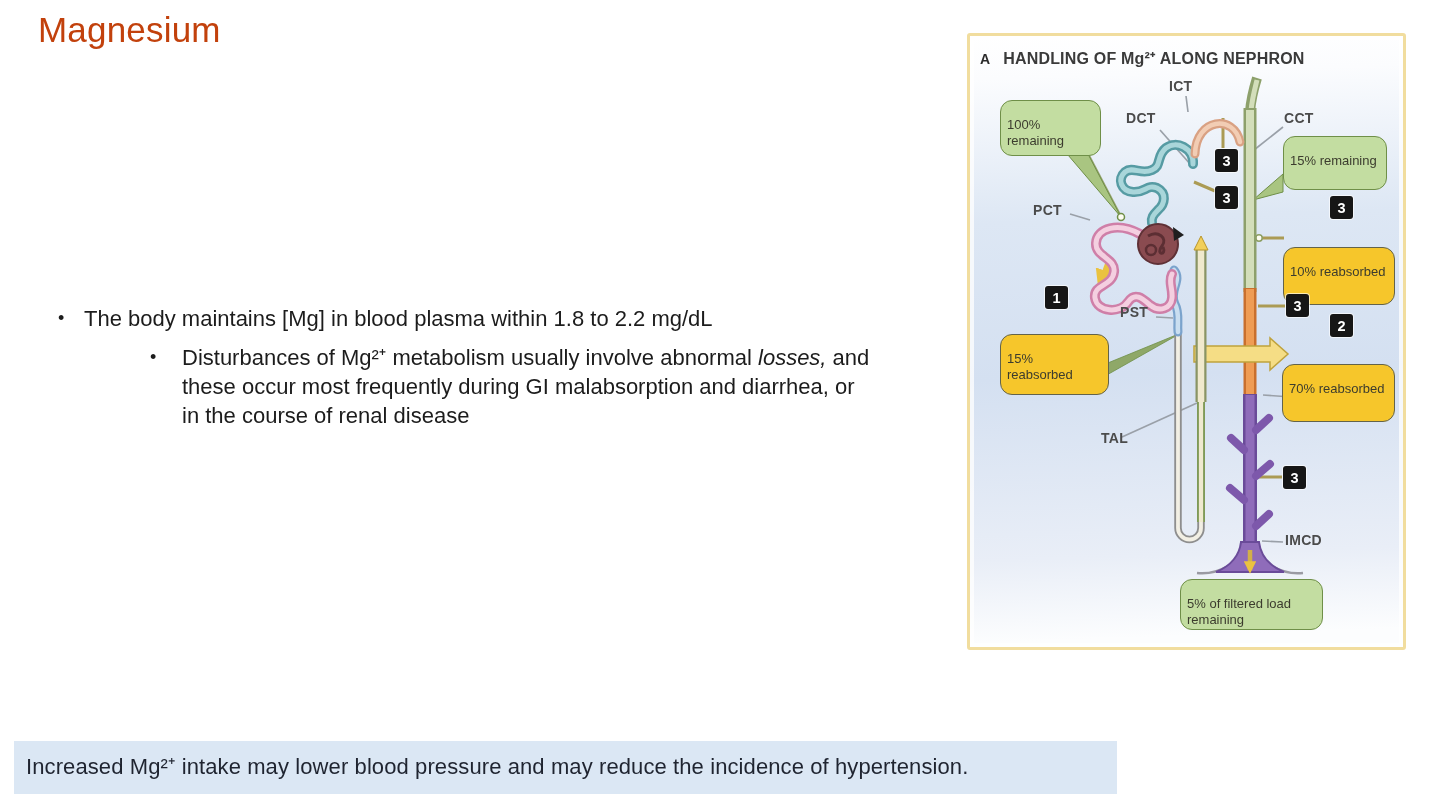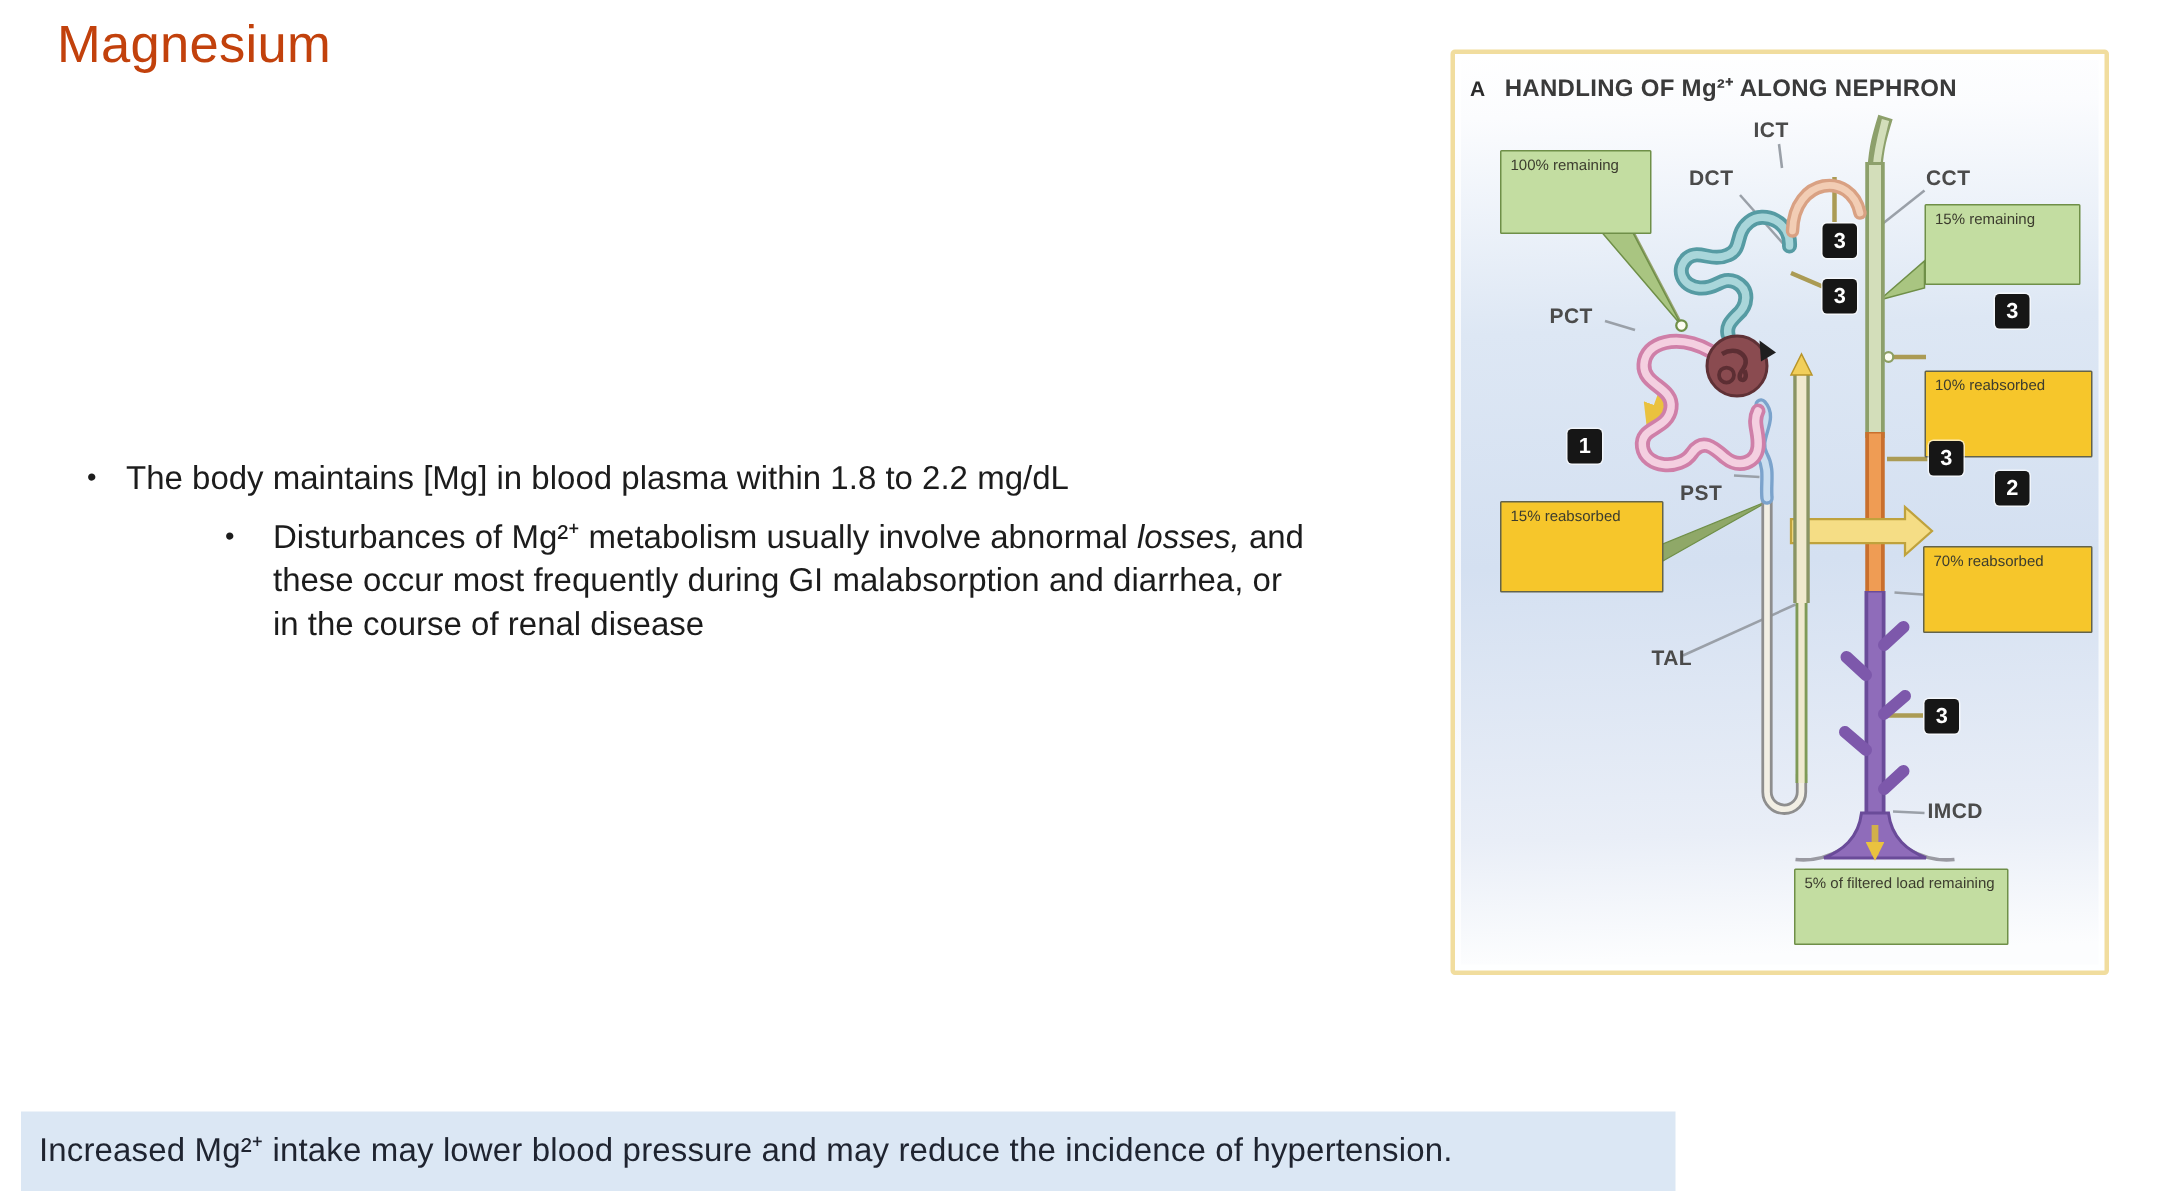--- a/index.html
+++ b/index.html
@@ -36,36 +36,36 @@
   .fig-header { position:absolute; left:10px; top:11px; display:flex; gap:13px; align-items:baseline; z-index:2; }
   .fig-letter { font-size:14px; font-weight:700; color:#2b2b2b; }
   .fig-title  { font-size:16px; font-weight:700; color:#3a3a3a; letter-spacing:0.2px; }
 
   .fig-label { position:absolute; font-size:14px; font-weight:700; color:#4b4b4b;
                letter-spacing:0.3px; z-index:2;text-align:center; }
   .lbl-ict  { left:199px; top:42px; }
   .lbl-dct  { left:156px; top:74px; }
   .lbl-cct  { left:314px; top:74px; }
   .lbl-pct  { left:63px;  top:166px; }
-  .lbl-pst  { left:150px; top:284px; }
+  .lbl-pst  { left:150px; top:268px; }
   .lbl-tal  { left:131px; top:394px; }
   .lbl-omcd { left:336px; top:352px; }
   .lbl-imcd { left:315px; top:496px; }
 
-  .callout { position:absolute; font-size:10px; line-height:1.2; padding:4px 6px;
-             border:1.7px solid #6f8f48; border-radius:1px; color:#3c3c2e; z-index:2; }
+  .callout { position:absolute; font-size:13px; line-height:1.2; padding:16px 6px;
+             border:1.7px solid #6f8f48; border-radius:12px; color:#3c3c2e; z-index:2; }
   .callout.green  { background:#c3dda1; }
   .callout.yellow { background:#f6c62b; border-color:#63634a;margin-top:36px; }
   .co-100 { left:30px;  top:64px;  width:101px; height:56px; }
   .co-15r { left:313px; top:100px; width:104px; height:54px; }
   .co-10  { left:313px; top:175px; width:112px; height:58px; }
   .co-15a { left:30px;  top:262px; width:109px; height:61px; }
   .co-70  { left:312px; top:292px; width:113px; height:58px; }
   .co-85  { left:30px;  top:329px; width:99px;  height:53px; }
-  .co-5   { left:210px; top:543px; width:143px; height:51px;margin-left:16px; }
+  .co-5   { left:210px; top:543px; width:143px; height:51px; }
 
   .badge { position:absolute; width:23px; height:23px; background:#161616; color:#ffffff;
            font-size:14.5px; font-weight:700; display:flex; align-items:center; justify-content:center;
            border-radius:3px; box-shadow:0 0 0 1px rgba(255,255,255,0.65); z-index:3; }
   .bdg-ict3  { left:245px; top:113px; }
   .bdg-dct3  { left:245px; top:150px; }
   .bdg-cct3  { left:360px; top:160px; }
   .bdg-pct1  { left:75px;  top:250px; }
   .bdg-omcd3 { left:316px; top:258px; }
   .bdg-tal2  { left:360px; top:278px; }

